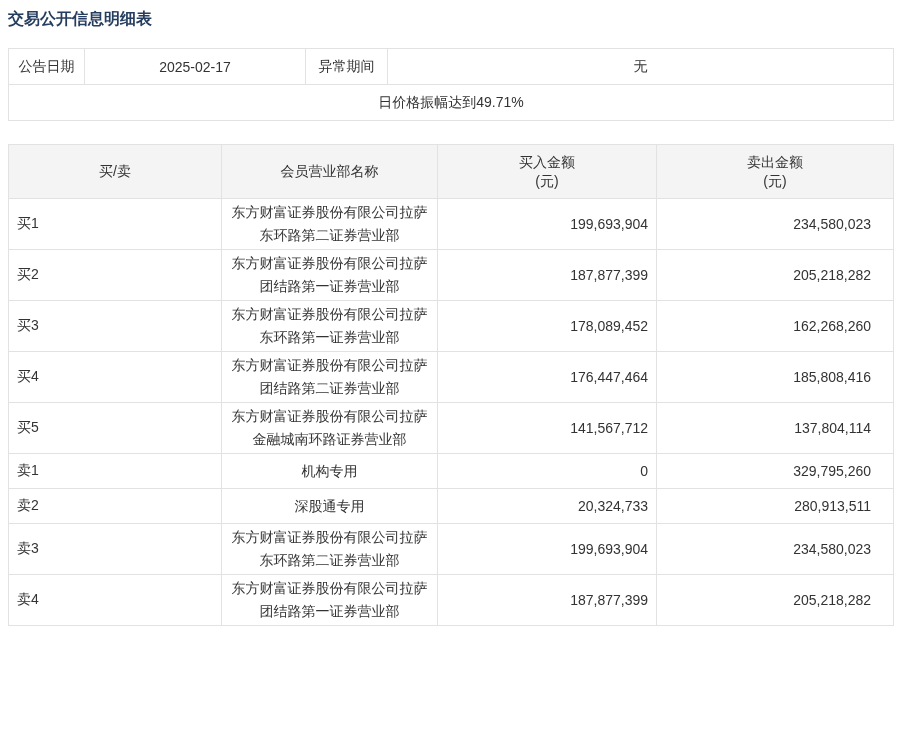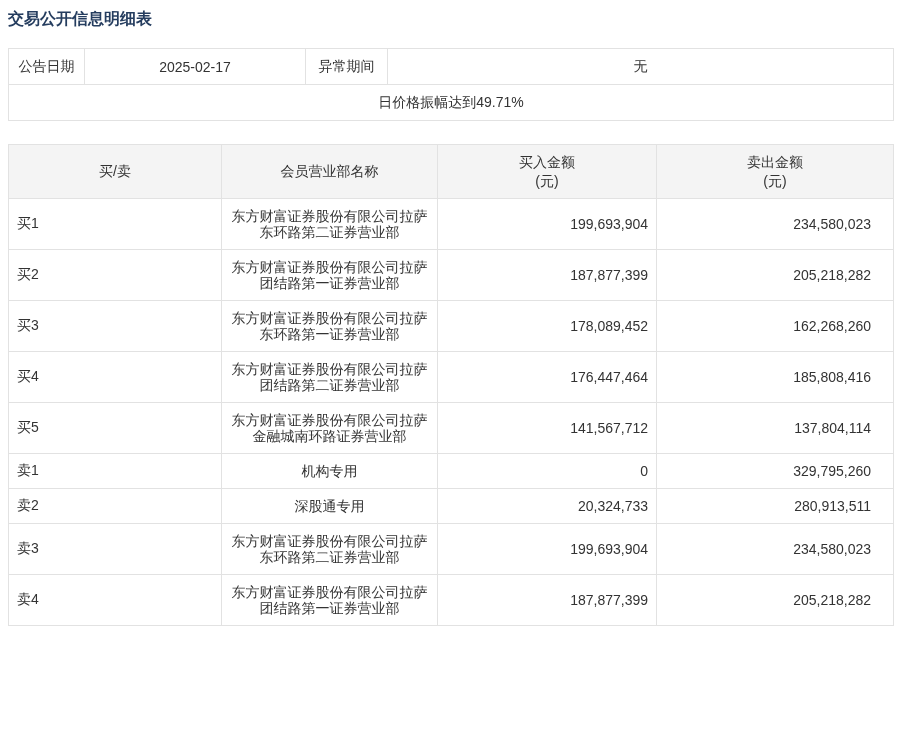--- a/index.html
+++ b/index.html
@@ -52,21 +52,21 @@
   .detail thead tr { height: 54px; }
   .detail thead th {
     background: var(--header-bg);
     text-align: center;
     line-height: 19px;
   }
   .detail tbody tr { height: 51px; }
   .detail tbody tr:nth-child(6),
   .detail tbody tr:nth-child(7) { height: 35px; }
   .detail td.side { text-align: left; }
-  .detail td.branch { line-height: 16px; }
+  .detail td.branch { line-height: 23px; }
   .detail td.amt { text-align: right; }
   .detail td.buy { padding-right: 8px; }
   .detail td.sell { padding-right: 22px; }
 </style>
 </head>
 <body>
 
 <div class="page">
 
   <h1 class="title">交易公开信息明细表</h1>

